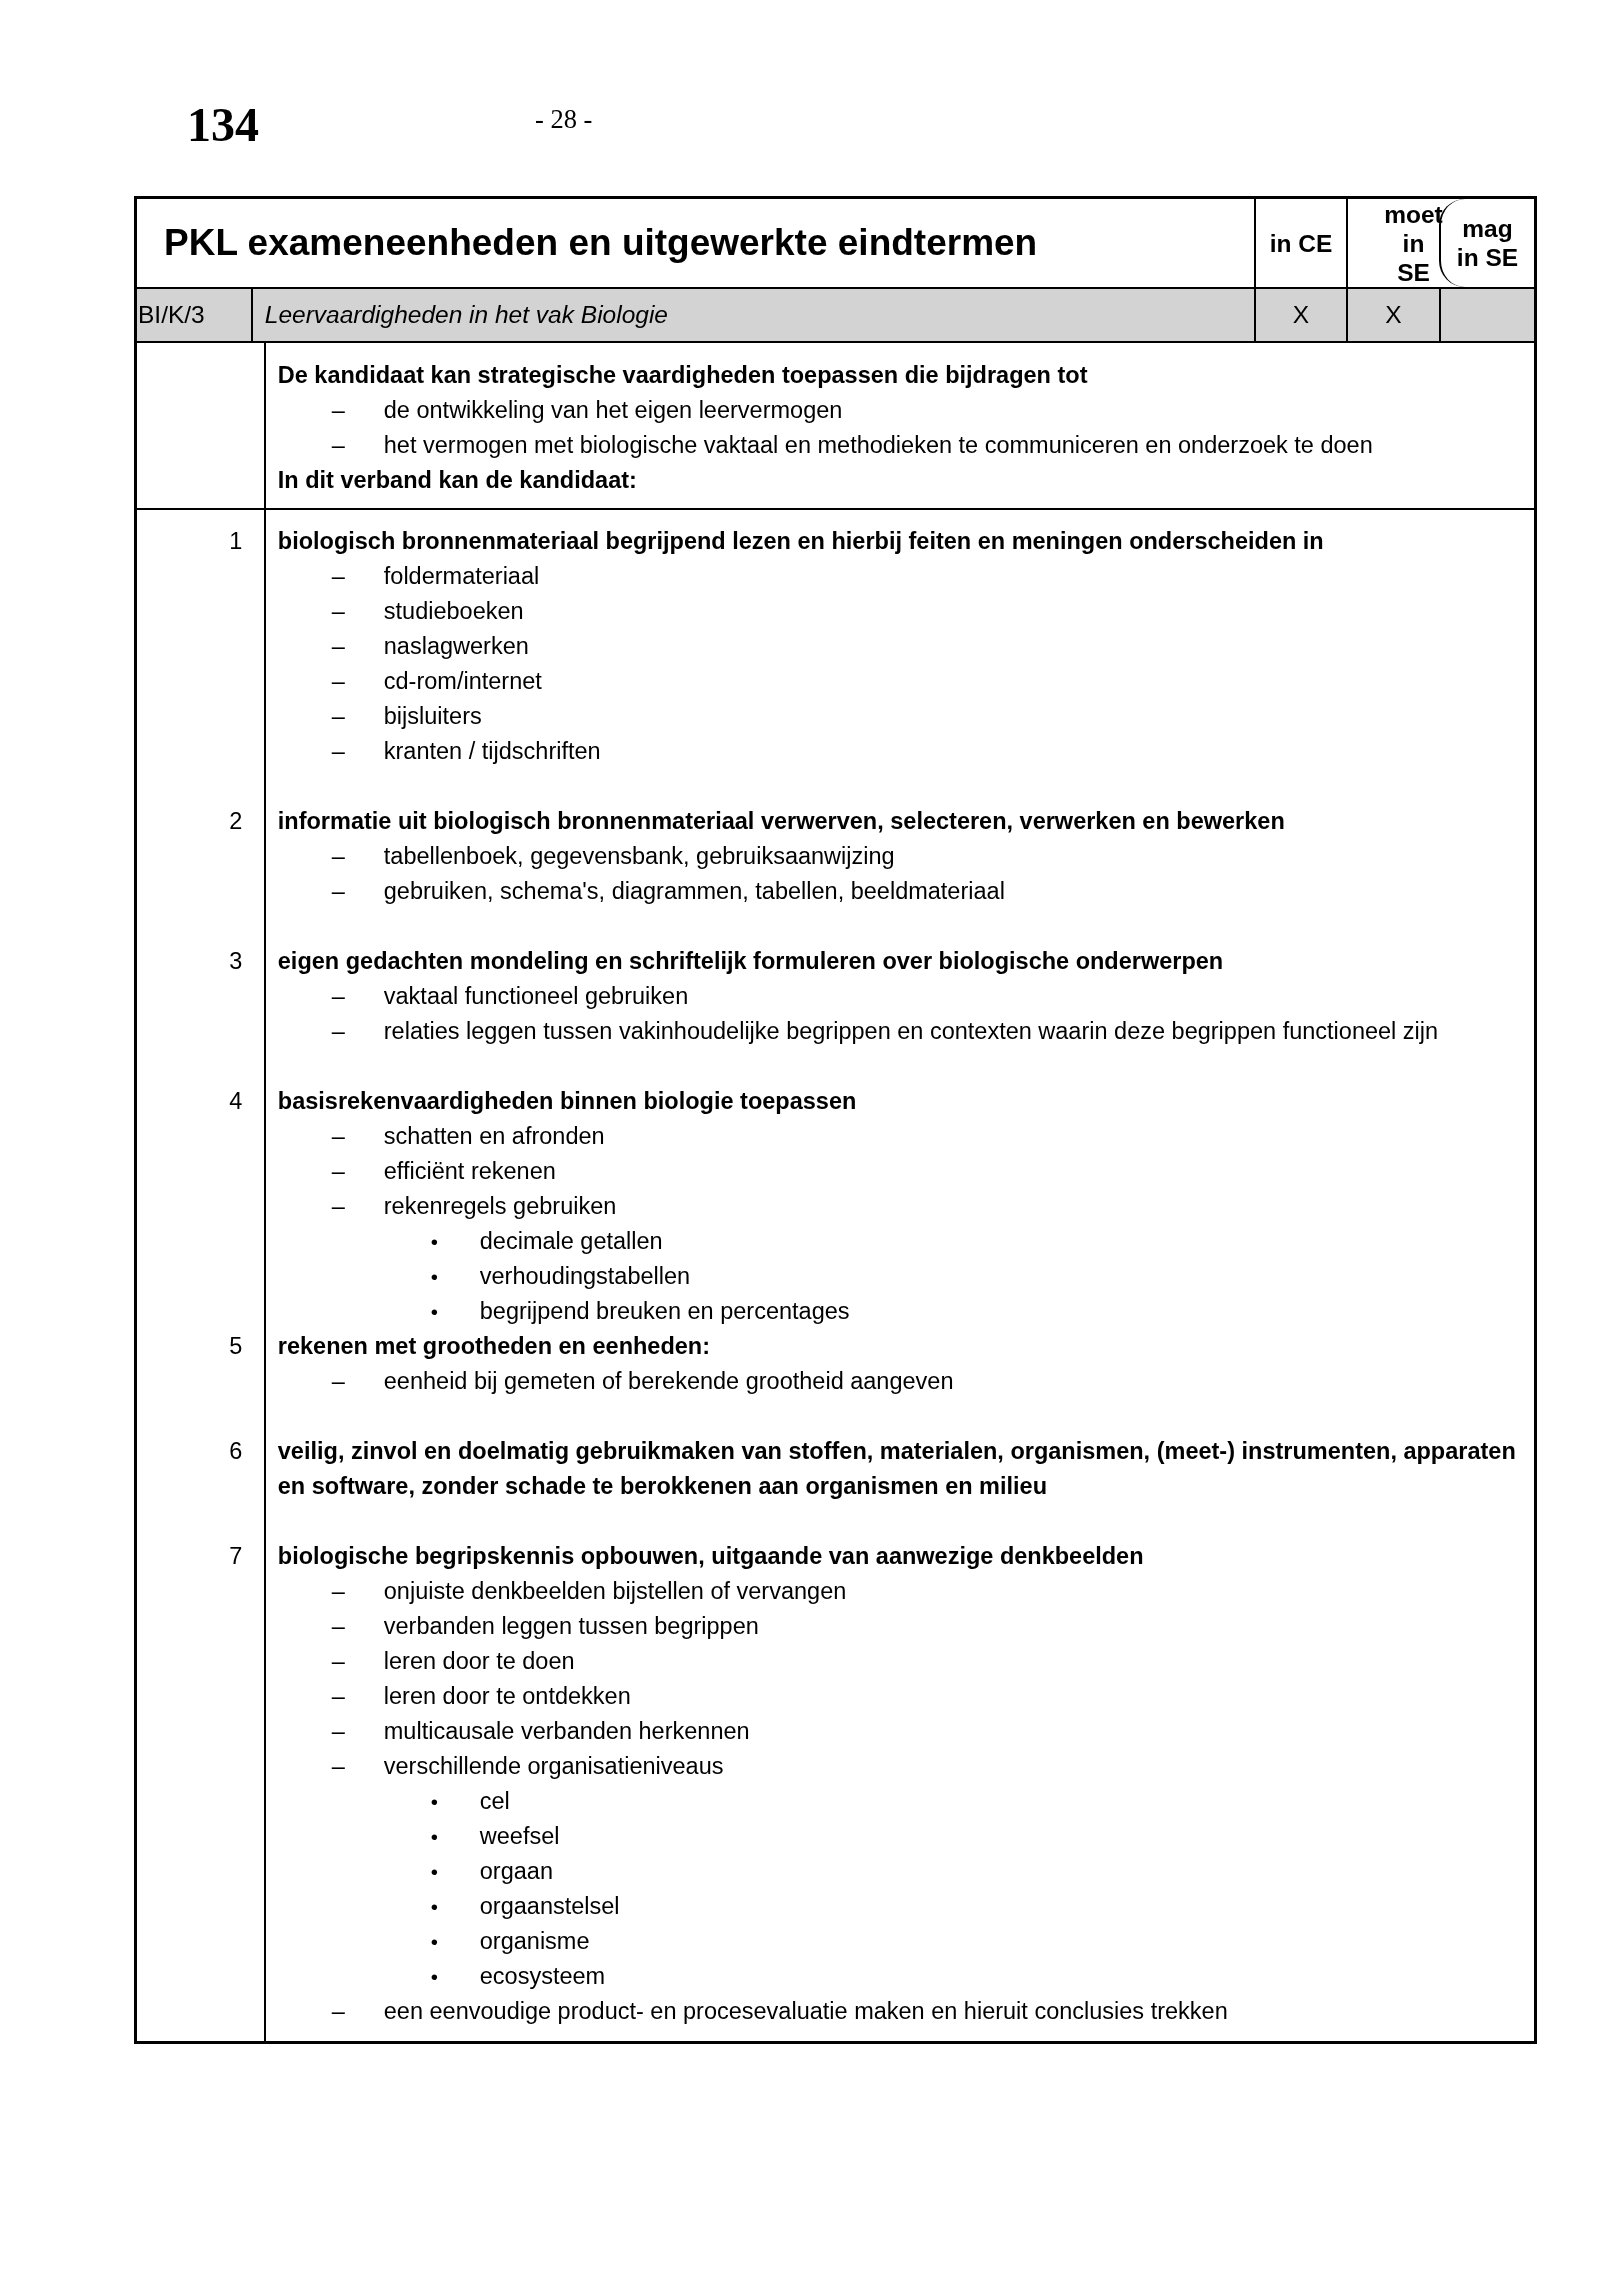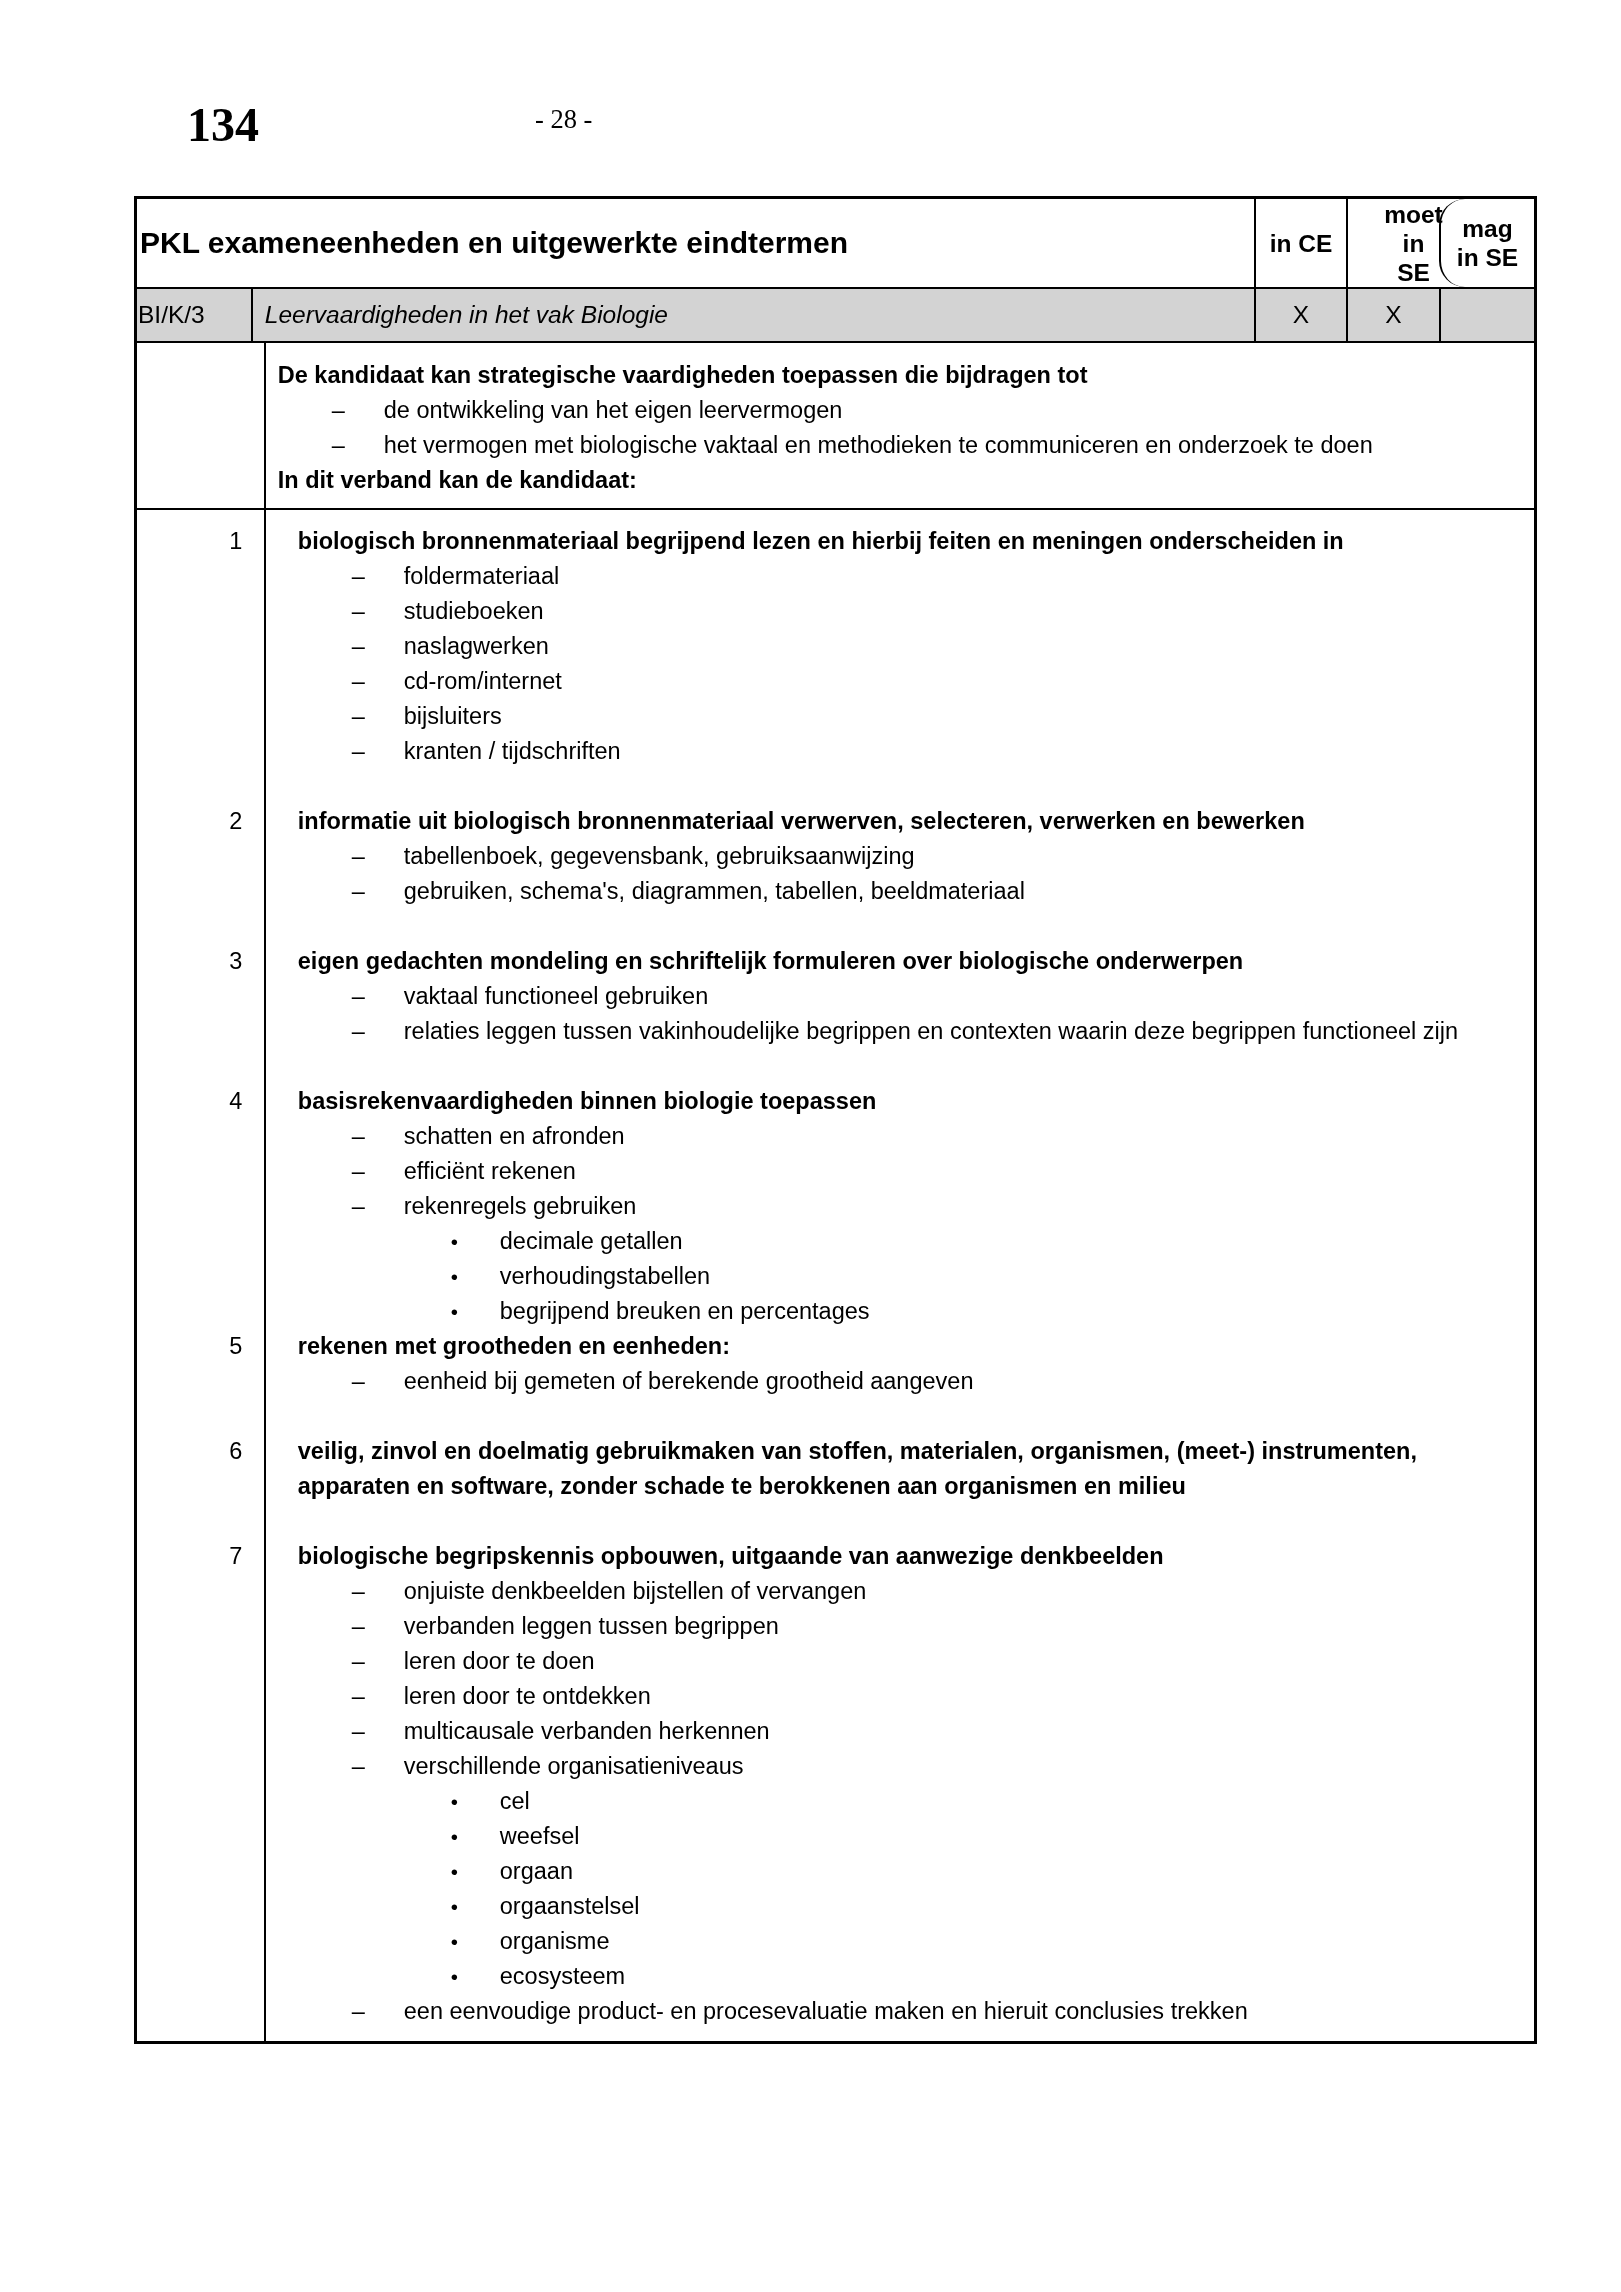--- a/index.html
+++ b/index.html
@@ -21,22 +21,22 @@
   }
   .examtable{
     position:absolute;left:134px;top:196px;width:1403px;
     border:3.9px solid #000;box-sizing:border-box;background:#fff;
   }
   .row{display:flex;border-bottom:2.9px solid #000;box-sizing:border-box;}
   .row:last-child{border-bottom:none;}
   
   .row-header{height:90px;align-items:stretch;}
   .hdr-title{
-    flex:1;display:flex;align-items:center;padding-left:3px;
-    font-weight:bold;font-size:30px;box-sizing:border-box;min-width:0;border-radius:28px;
+    flex:1;display:flex;align-items:center;padding-left:27px;
+    font-weight:bold;font-size:37px;box-sizing:border-box;min-width:0;border-radius:28px;
   }
   .hdr-col{
     width:92px;border-left:2.9px solid #000;box-sizing:border-box;flex:none;
     display:flex;flex-direction:column;align-items:center;justify-content:center;
     font-weight:bold;font-size:24.5px;line-height:29px;text-align:center;
   }
   .hdr-col.c2{width:93px;padding-left:40px;}
   .hdr-col.c3{width:95px;border-radius:26px;}
   
   .row-unit{height:54px;background:#d3d3d3;align-items:stretch;font-size:24.5px;}
@@ -66,21 +66,21 @@
   .sub.dash{padding-left:106px;}
   .sub.dash>.marker{position:absolute;left:54px;top:0;}
   .sub.bullet{padding-left:202px;}
   .sub.bullet>.marker{position:absolute;left:153px;top:0;font-size:20.6px;}
   
   .item{display:flex;align-items:stretch;}
   .item>.num{
     width:129px;border-right:2.9px solid #000;box-sizing:border-box;flex:none;
     text-align:right;padding-right:21.6px;font-size:23.5px;line-height:35px;
   }
-  .item>.content{flex:1;padding-left:11.8px;padding-right:9.8px;min-width:0;box-sizing:border-box;margin-left:20px;}
+  .item>.content{flex:1;padding-left:11.8px;padding-right:9.8px;min-width:0;box-sizing:border-box;}
   .item.gap>.num,.item.gap>.content{padding-top:35px;}
   .item.first>.num,.item.first>.content{padding-top:14.7px;}
   .item.last>.num,.item.last>.content{padding-bottom:11.8px;}
   .item-title{font-weight:bold;font-size:23.5px;line-height:35px;}
 </style>
 </head>
 <body>
 
 <div class="folio">134</div>
 <div class="pagenum">- 28 -</div>

